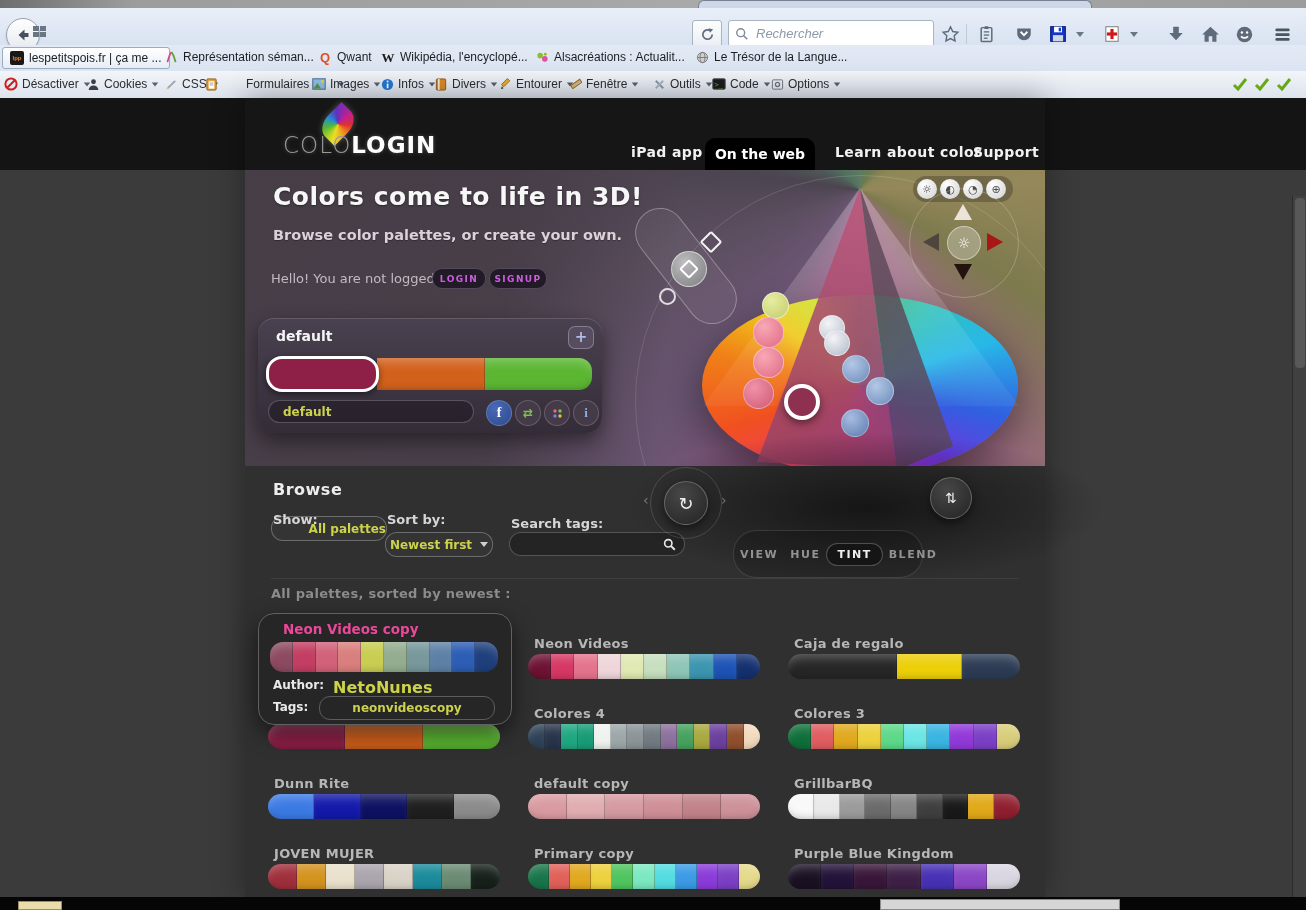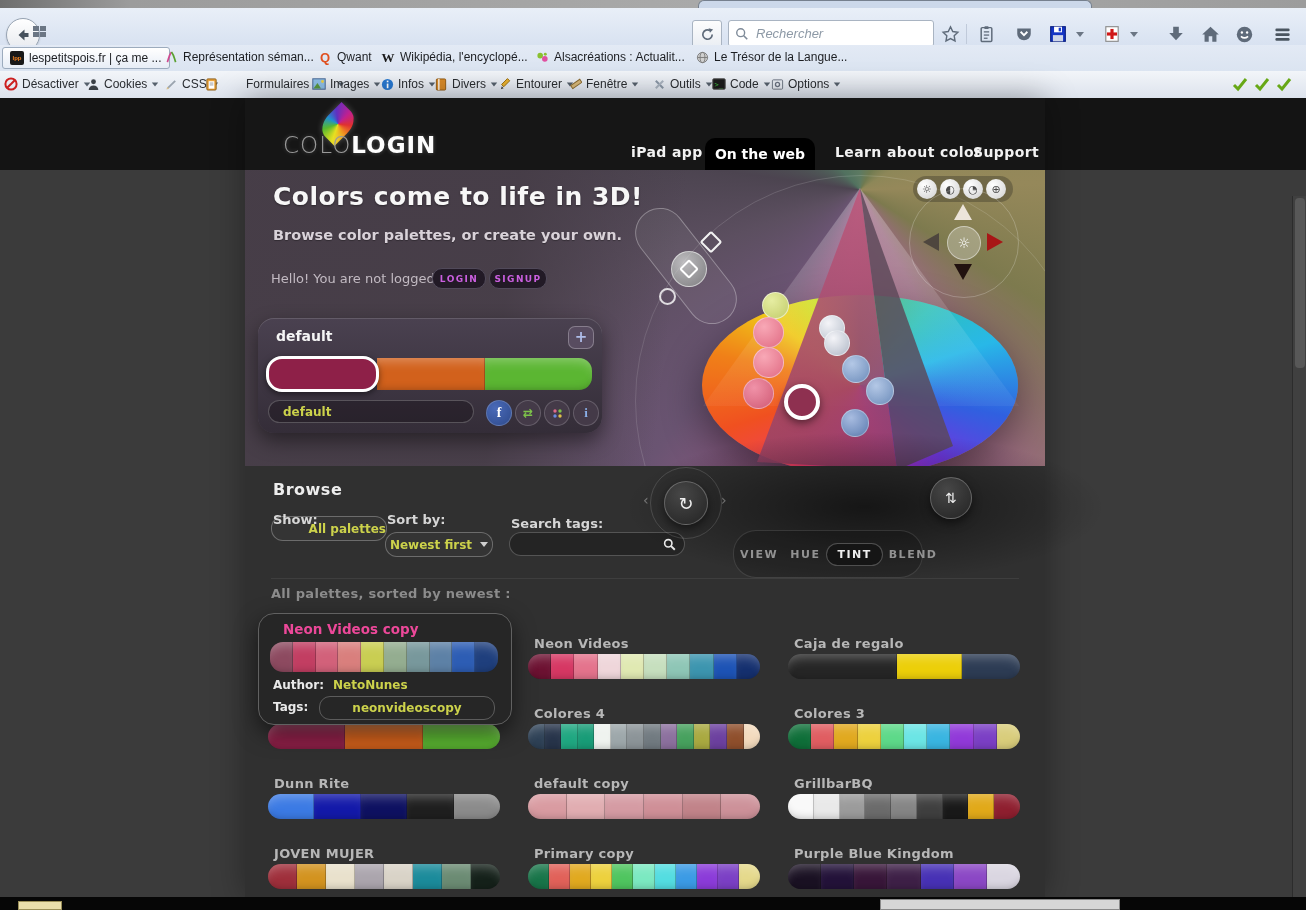--- a/index.html
+++ b/index.html
@@ -96,21 +96,21 @@
   .mode{font-size:11px;letter-spacing:1.5px;color:#929292;font-weight:bold;padding:4px 6px;}
   .mode.active{background:#151515;border:1px solid rgba(255,255,255,.25);border-radius:14px;color:#efefef;padding:4px 10px;}
   .divider{left:26px;top:112px;width:748px;height:0;border-top:1px solid rgba(255,255,255,.07);}
   .caption{left:26px;top:120px;font-size:13px;font-weight:bold;color:#8c8c8c;letter-spacing:.3px;}
   .card-title{position:absolute;font-size:13px;font-weight:bold;color:#b7b7b7;letter-spacing:.3px;white-space:nowrap;}
   .pstrip{position:absolute;width:232px;height:25px;}
   .xcard{left:13px;top:147px;width:252px;height:110px;background:#262626;border:1px solid #616161;border-radius:16px;box-shadow:0 8px 22px rgba(0,0,0,.55);z-index:6;}
   .xcard .title{left:24px;top:7px;font-size:13.5px;font-weight:bold;color:#ec4899;}
   .xstrip{left:11px;top:28px;width:228px;height:30px;}
   .xlabel{position:absolute;font-size:12px;font-weight:bold;color:#e8e8e8;}
-  .xval{position:absolute;font-size:12px;font-weight:bold;color:#ccd24b;}
+  .xval{position:absolute;font-size:16px;font-weight:bold;color:#ccd24b;}
   .tagpill{left:60px;top:82px;width:174px;height:22px;border-radius:11px;border:1px solid #5c5c5c;color:#ccd24b;font-size:12px;font-weight:bold;display:flex;align-items:center;justify-content:center;}
   
   .scrollbar{top:98px;left:1292px;width:14px;height:799px;background:#404040;border-left:1px solid #2c2c2c;}
   .sb-thumb{top:2px;left:2px;width:10px;height:170px;background:#585858;border-radius:4px;}
   .taskbar{top:897px;left:0;width:1306px;height:13px;background:#060606;}
   .tk1{left:18px;top:4px;width:44px;height:9px;background:#e9deab;border:1px solid #9a8f58;box-sizing:border-box;}
   .tk2{left:880px;top:2px;width:240px;height:11px;background:#d6d6d6;border:1px solid #8a8a8a;box-sizing:border-box;}
 </style>
 </head>
 <body>

